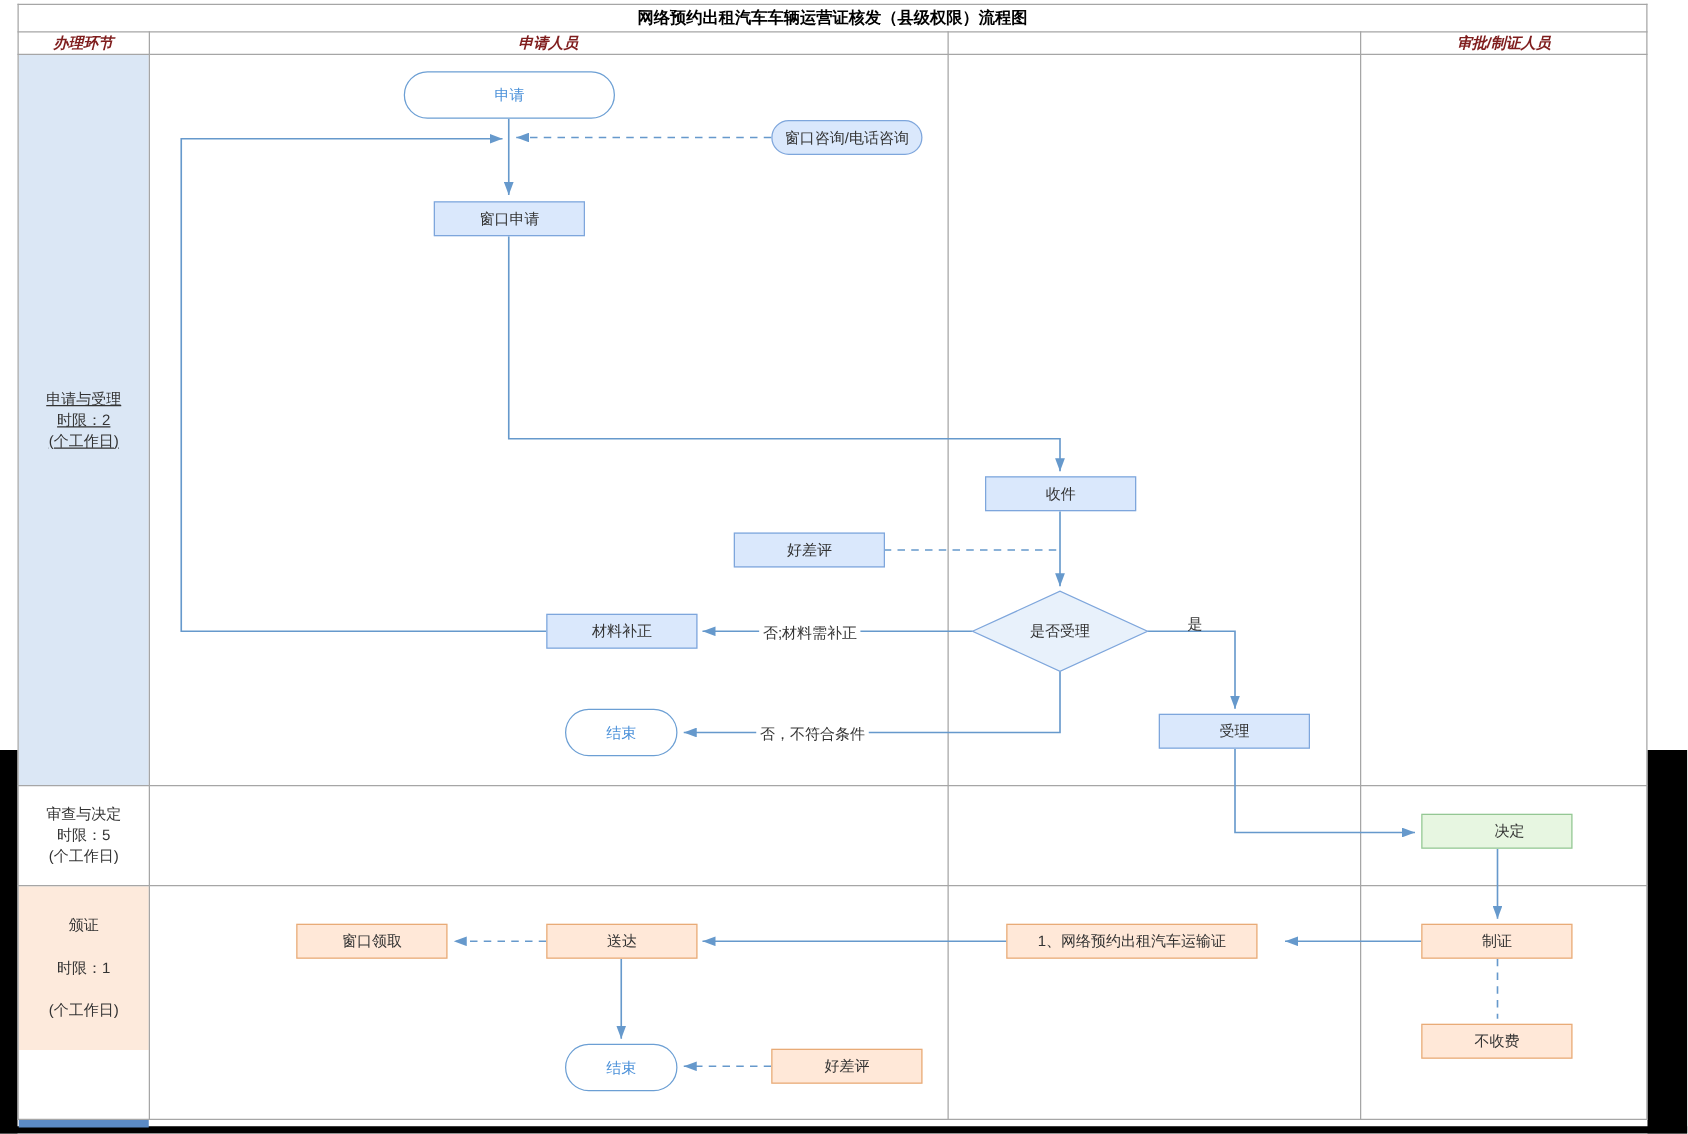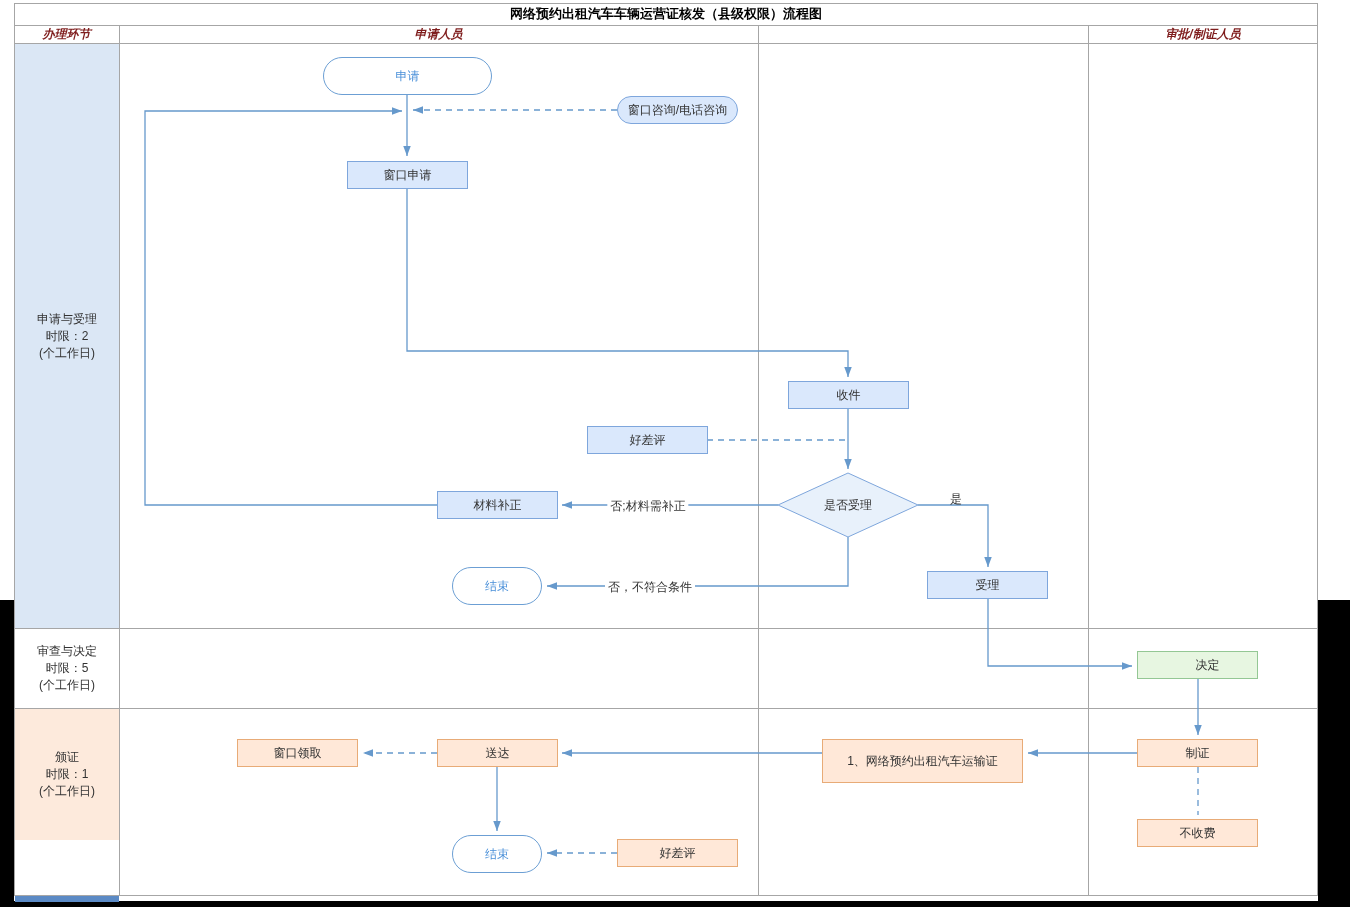--- a/index.html
+++ b/index.html
@@ -17,21 +17,21 @@
     font-size:13px;font-weight:bold;color:#000;
   }
   .header-cell{
     position:absolute;top:25px;height:18px;display:flex;align-items:center;justify-content:center;
     font-size:12px;font-weight:bold;color:#7f1d1d;font-style:italic;
   }
   .lane-cell{
     position:absolute;left:15px;width:104px;display:flex;flex-direction:column;
     align-items:center;justify-content:center;font-size:12px;line-height:17px;text-align:center;
   }
-  .lane1-bg{background:var(--lane1-bg,#dbe7f5);}
+  .lane1-bg{background:var(--lane1-bg,#dbe7f5);text-decoration:underline;}
   .lane3-bg{background:var(--lane3-bg,#fdeadc);}
   .bottom-strip{position:absolute;background:var(--bottom-strip,#5b8ac5);}
   .node{
     position:absolute;box-sizing:border-box;display:flex;align-items:center;justify-content:center;
     font-size:12px;text-align:center;background:#fff;z-index:3;
   }
   .box-blue{background:var(--blue-fill,#dae8fc);border:1px solid var(--blue-border,#7ea6dc);}
   .box-green{background:var(--green-fill,#e7f6e1);border:1px solid var(--green-border,#94c794);}
   .box-orange{background:var(--orange-fill,#ffe8d8);border:1px solid var(--orange-border,#e8ab77);}
   .pill{
@@ -60,21 +60,21 @@
   <div class="lane-cell lane1-bg" style="top:44px;height:584px;">
     <span>申请与受理</span>
     <span>时限：2</span>
     <span>(个工作日)</span>
   </div>
   <div class="lane-cell" style="top:629px;height:79px;">
     <span>审查与决定</span>
     <span>时限：5</span>
     <span>(个工作日)</span>
   </div>
-  <div class="lane-cell lane3-bg" style="top:709px;height:131px;">
+  <div class="lane-cell lane3-bg" style="top:709px;height:131px;gap:17px;">
     <span>颁证</span>
     <span>时限：1</span>
     <span>(个工作日)</span>
   </div>
   <div class="bottom-strip" style="left:15px;top:896px;width:104px;height:6px;"></div>
 
   <div class="hline" style="left:14px;top:3px;width:1304px;"></div>
   <div class="hline" style="left:14px;top:25px;width:1304px;"></div>
   <div class="hline" style="left:14px;top:43px;width:1304px;"></div>
   <div class="hline" style="left:14px;top:628px;width:1304px;"></div>
@@ -122,21 +122,21 @@
   <div class="node box-blue" style="left:347px;top:161px;width:121px;height:28px;">窗口申请</div>
   <div class="node box-blue" style="left:788px;top:381px;width:121px;height:28px;">收件</div>
   <div class="node box-blue" style="left:587px;top:426px;width:121px;height:28px;">好差评</div>
   <div class="node" style="left:798px;top:492px;width:100px;height:26px;background:transparent;z-index:4;">是否受理</div>
   <div class="node box-blue" style="left:437px;top:491px;width:121px;height:28px;">材料补正</div>
   <div class="node pill" style="left:452px;top:567px;width:90px;height:38px;">结束</div>
   <div class="node box-blue" style="left:927px;top:571px;width:121px;height:28px;">受理</div>
   <div class="node box-green" style="left:1137px;top:651px;width:121px;height:28px;padding-left:20px;">决定</div>
   <div class="node box-orange" style="left:1137px;top:739px;width:121px;height:28px;">制证</div>
   <div class="node box-orange" style="left:1137px;top:819px;width:121px;height:28px;text-align:right;">不收费</div>
-  <div class="node box-orange" style="left:822px;top:739px;width:201px;height:44px;">1、网络预约出租汽车运输证</div>
+  <div class="node box-orange" style="left:805px;top:739px;width:201px;height:28px;">1、网络预约出租汽车运输证</div>
   <div class="node box-orange" style="left:437px;top:739px;width:121px;height:28px;">送达</div>
   <div class="node box-orange" style="left:237px;top:739px;width:121px;height:28px;">窗口领取</div>
   <div class="node pill" style="left:452px;top:835px;width:90px;height:38px;">结束</div>
   <div class="node box-orange" style="left:617px;top:839px;width:121px;height:28px;">好差评</div>
 
   <div class="edge-label" style="left:648px;top:498px;">否;材料需补正</div>
   <div class="edge-label" style="left:650px;top:579px;">否，不符合条件</div>
   <div class="edge-label" style="left:956px;top:491px;background:transparent;">是</div>
 
 </div>

